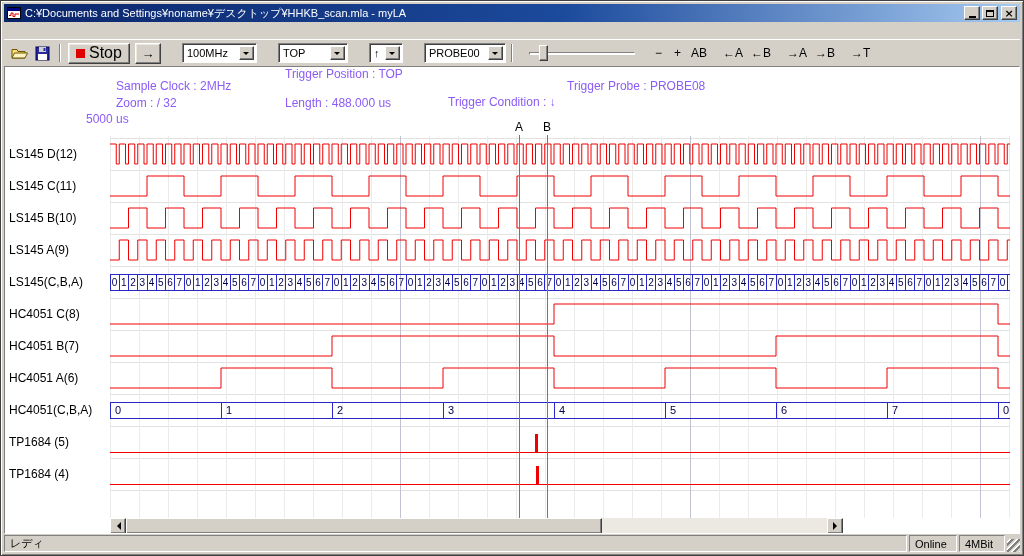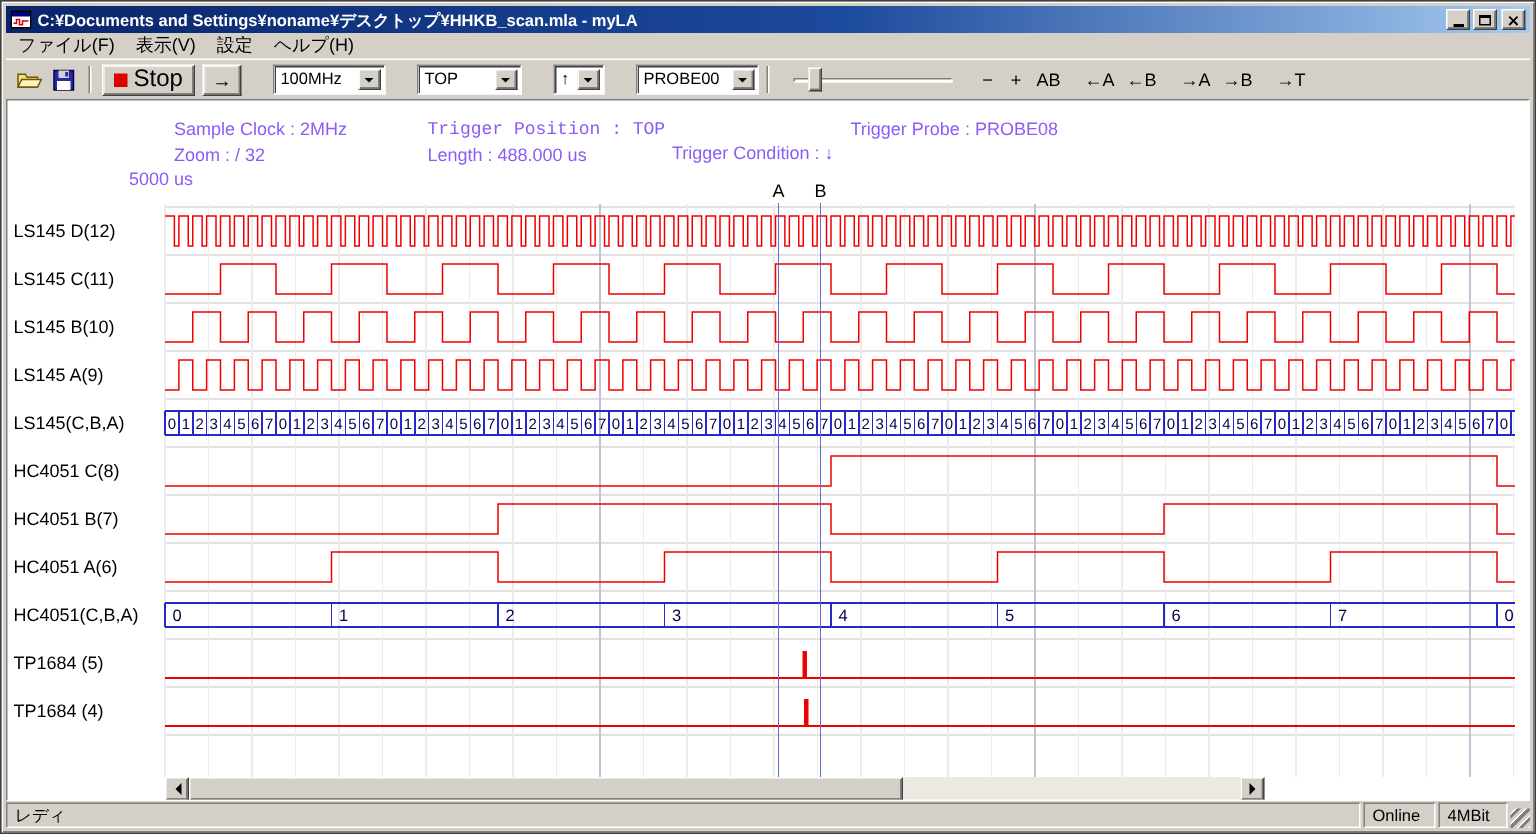--- a/index.html
+++ b/index.html
@@ -4,21 +4,21 @@
 <style>
   *{box-sizing:border-box;margin:0;padding:0;}
   html,body{width:1024px;height:556px;}
   body{font-family:"Liberation Sans","DejaVu Sans",sans-serif;background:#808080;position:relative;overflow:hidden;}
   .window{position:absolute;inset:0;background:#d4d0c8;border:1px solid #404040;box-shadow:inset 1px 1px 0 #ffffff, inset -1px -1px 0 #808080;}
 
   
   .titlebar{position:absolute;left:3px;top:3px;right:3px;height:18px;
     background:linear-gradient(90deg,#0a246a 0%,#1c4a9c 55%,#a6caf0 100%);
     display:flex;align-items:center;padding:0 3px;color:#fff;}
-  .title-text{font-size:11px;font-weight:bold;margin-left:4px;white-space:nowrap;overflow:hidden;flex:1;}
+  .title-text{font-size:11px;font-weight:normal;margin-left:4px;white-space:nowrap;overflow:hidden;flex:1;}
   .tb-btns{display:flex;align-items:center;}
   .tbtn{width:16px;height:14px;background:#d4d0c8;border:1px solid;border-color:#fff #404040 #404040 #fff;
     box-shadow:inset -1px -1px 0 #808080;display:flex;align-items:center;justify-content:center;color:#000;margin-left:2px;}
   .glyph-min{width:7px;height:2px;background:#000;margin-top:7px;}
   .glyph-max{width:8px;height:7px;border:1px solid #000;border-top-width:2px;}
   .glyph-close{font-size:11px;font-weight:bold;line-height:1;font-family:"DejaVu Sans",sans-serif;}
 
   
   .menubar{position:absolute;left:3px;top:21px;right:3px;height:17px;display:flex;align-items:center;font-size:12px;padding-left:1px;}
   .menu-item{padding:1px 7px;white-space:nowrap;}
@@ -94,26 +94,20 @@
         </span>
       <span class="tbtn">
           <span class="glyph-max"></span>
         </span>
       <span class="tbtn" style="margin-left:3px;">
           <span class="glyph-close">×</span>
         </span>
     </span>
   </div>
 
-  <div class="menubar">
-    <span class="menu-item">ファイル(F)</span>
-    <span class="menu-item">表示(V)</span>
-    <span class="menu-item">設定</span>
-    <span class="menu-item">ヘルプ(H)</span>
-  </div>
 
   <div class="toolbar">
     <button class="tool-icon-btn">
       <svg width="17" height="15">
           <path d="M1 12 V3.5 h5 l1 2 h7 V12 z" fill="#ffde7a" stroke="#6b5900"></path>
           <path d="M1 12 L3.5 7 h13 L14 12 z" fill="#fff3c4" stroke="#6b5900"></path>
         </svg>
     </button>
     <button class="tool-icon-btn">
       <svg width="15" height="15">
@@ -450,21 +444,21 @@
           <rect x="533" y="432" width="3" height="18" fill="#f00000"></rect>
           <line x1="108" y1="482" x2="1008" y2="482" stroke="#f00000" stroke-width="1" shape-rendering="crispEdges"></line>
           <rect x="534" y="464" width="3" height="18" fill="#f00000"></rect>
         </g>
         <g>
           <line x1="517" y1="133" x2="517" y2="516" stroke="#6a6ad6" stroke-width="1" shape-rendering="crispEdges"></line>
           <line x1="545" y1="133" x2="545" y2="516" stroke="#6a6ad6" stroke-width="1" shape-rendering="crispEdges"></line>
         </g>
       </svg>
     <div class="hdr" style="left:111px;top:12px;">Sample Clock : 2MHz</div>
-    <div class="hdr" style="left:280px;top:12px;font-family:Liberation Mono, monospace;">Trigger Position : TOP</div>
+    <div class="hdr" style="left:280px;top:0;">Trigger Position : TOP</div>
     <div class="hdr" style="left:443px;top:12px;margin-top:16px;">Trigger Condition : ↓</div>
     <div class="hdr" style="left:562px;top:12px;">Trigger Probe : PROBE08</div>
     <div class="hdr" style="left:111px;top:29px;">Zoom : /  32</div>
     <div class="hdr" style="left:280px;top:29px;">Length : 488.000 us</div>
     <div class="hdr" style="left:81px;top:45px;">5000 us</div>
     <div id="ch-labels" style="position:absolute;inset:0;pointer-events:none;">
         <div class="ch-label" style="top: 80px;">LS145 D(12)</div>
         <div class="ch-label" style="top: 112px;">LS145 C(11)</div>
         <div class="ch-label" style="top: 144px;">LS145 B(10)</div>
         <div class="ch-label" style="top: 176px;">LS145 A(9)</div>

